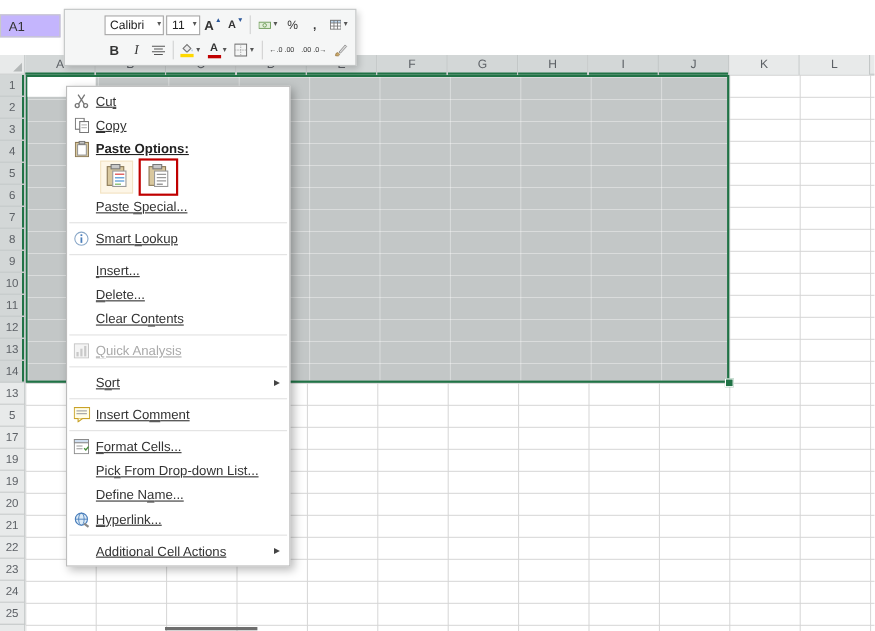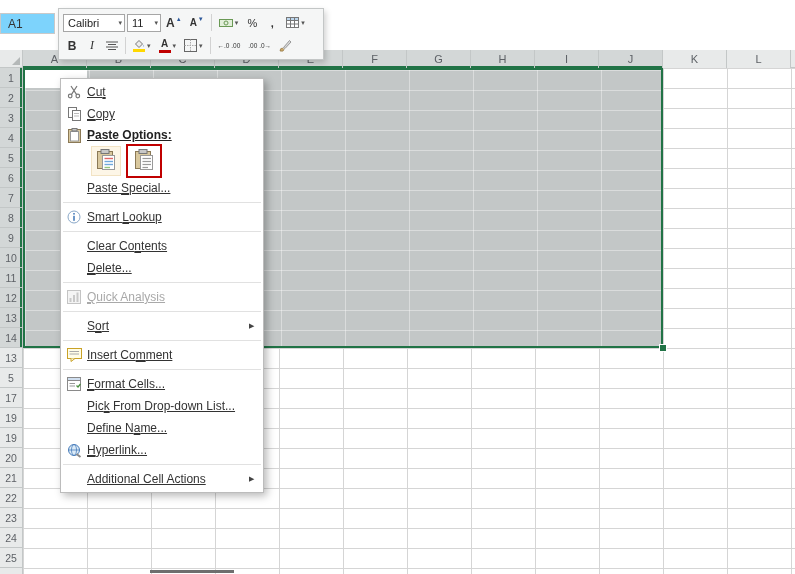--- a/index.html
+++ b/index.html
@@ -6,21 +6,21 @@
   body{
     width:795px;height:574px;position:relative;overflow:hidden;
     background:#ffffff;
     font-family:"Liberation Sans", sans-serif;
     -webkit-font-smoothing:antialiased;
   }
   
   .top-strip{position:absolute;left:0;top:0;width:795px;height:50px;background:#fff;}
   .name-box{
     position:absolute;left:0;top:13px;width:55px;height:21px;box-sizing:border-box;
-    border:1px solid #c9c9c9;background:#7dd3fc;font-size:12px;color:#333;
+    border:1px solid #c9c9c9;background:#c4b5fd;font-size:12px;color:#333;
     display:flex;align-items:center;padding-left:7px;z-index:8;
   }
   
   .corner{
     position:absolute;left:0;top:50px;width:23px;height:18px;box-sizing:border-box;
     background:var(--header-bg);border-right:1px solid #c3c7c7;border-bottom:1px solid #c3c7c7;z-index:1;
   }
   .corner::after{content:"";position:absolute;right:2px;bottom:2px;width:0;height:0;
     border-left:8px solid transparent;border-bottom:8px solid #b4b8b8;}
   .col-headers{
@@ -64,21 +64,21 @@
   .fill-handle{
     position:absolute;right:-6px;bottom:-6px;width:6px;height:6px;
     background:var(--selection-border);border:1px solid #fff;
   }
   .tab-hint{position:absolute;left:150px;top:570px;width:84px;height:3px;background:#6e6e6e;z-index:2;}
   
   .mini-toolbar{
     position:absolute;left:58px;top:8px;width:266px;box-sizing:border-box;padding:2px 4px;
     background:#f5f6f6;border:1px solid #c3c6c6;box-shadow:2px 3px 6px rgba(0,0,0,.18);z-index:9;
   }
-  .tb-row{display:flex;align-items:center;height:23px;gap:2px;}
+  .tb-row{display:flex;align-items:center;height:23px;gap:2px;margin-left:32px;}
   .combo{
     display:flex;align-items:center;justify-content:space-between;box-sizing:border-box;
     background:#fff;border:1px solid #a6a6a6;height:18px;font-size:11px;color:#222;
     padding:0 2px 0 4px;
   }
   .font-combo{width:62px;} .size-combo{width:34px;}
   .dd{font-size:7px;color:#555;margin-left:2px;line-height:1;}
   .tb-btn{
     display:flex;align-items:center;justify-content:center;height:20px;min-width:18px;
     border:1px solid transparent;background:transparent;font-size:11px;color:#333;
@@ -348,25 +348,29 @@
             <circle cx="7" cy="7" r="6" fill="#fff" stroke="#8aa8c8"></circle>
             <rect x="6.2" y="3" width="1.6" height="1.6" fill="#4a7ebb"></rect>
             <rect x="6.2" y="5.8" width="1.6" height="5" fill="#4a7ebb"></rect>
           </svg>
         </span>
         <span class="mi-label">Smart <u>L</u>ookup</span>
       </div>
       <div class="menu-sep"></div>
       <div class="menu-item">
         <span class="mi-icon"></span>
+        <span class="mi-label"><u>I</u>nsert...</span>
+      </div>
+      <div class="menu-item">
+        <span class="mi-icon"></span>
+        <span class="mi-label"><u>D</u>elete...</span>
+      </div>
+      <div class="menu-item">
+        <span class="mi-icon"></span>
         <span class="mi-label">Clear Co<u>n</u>tents</span>
-      </div>
-      <div class="menu-item">
-        <span class="mi-icon"></span>
-        <span class="mi-label"><u>D</u>elete...</span>
       </div>
       <div class="menu-sep"></div>
       <div class="menu-item disabled">
         <span class="mi-icon">
           <svg width="14" height="14" viewBox="0 0 14 14">
             <rect x="0.5" y="0.5" width="13" height="13" fill="#f4f4f4" stroke="#c4c4c4"></rect>
             <rect x="2.5" y="8" width="2" height="4" fill="#c8c8c8"></rect>
             <rect x="6" y="5" width="2" height="7" fill="#c8c8c8"></rect>
             <rect x="9.5" y="2.5" width="2" height="9.5" fill="#c8c8c8"></rect>
           </svg>

